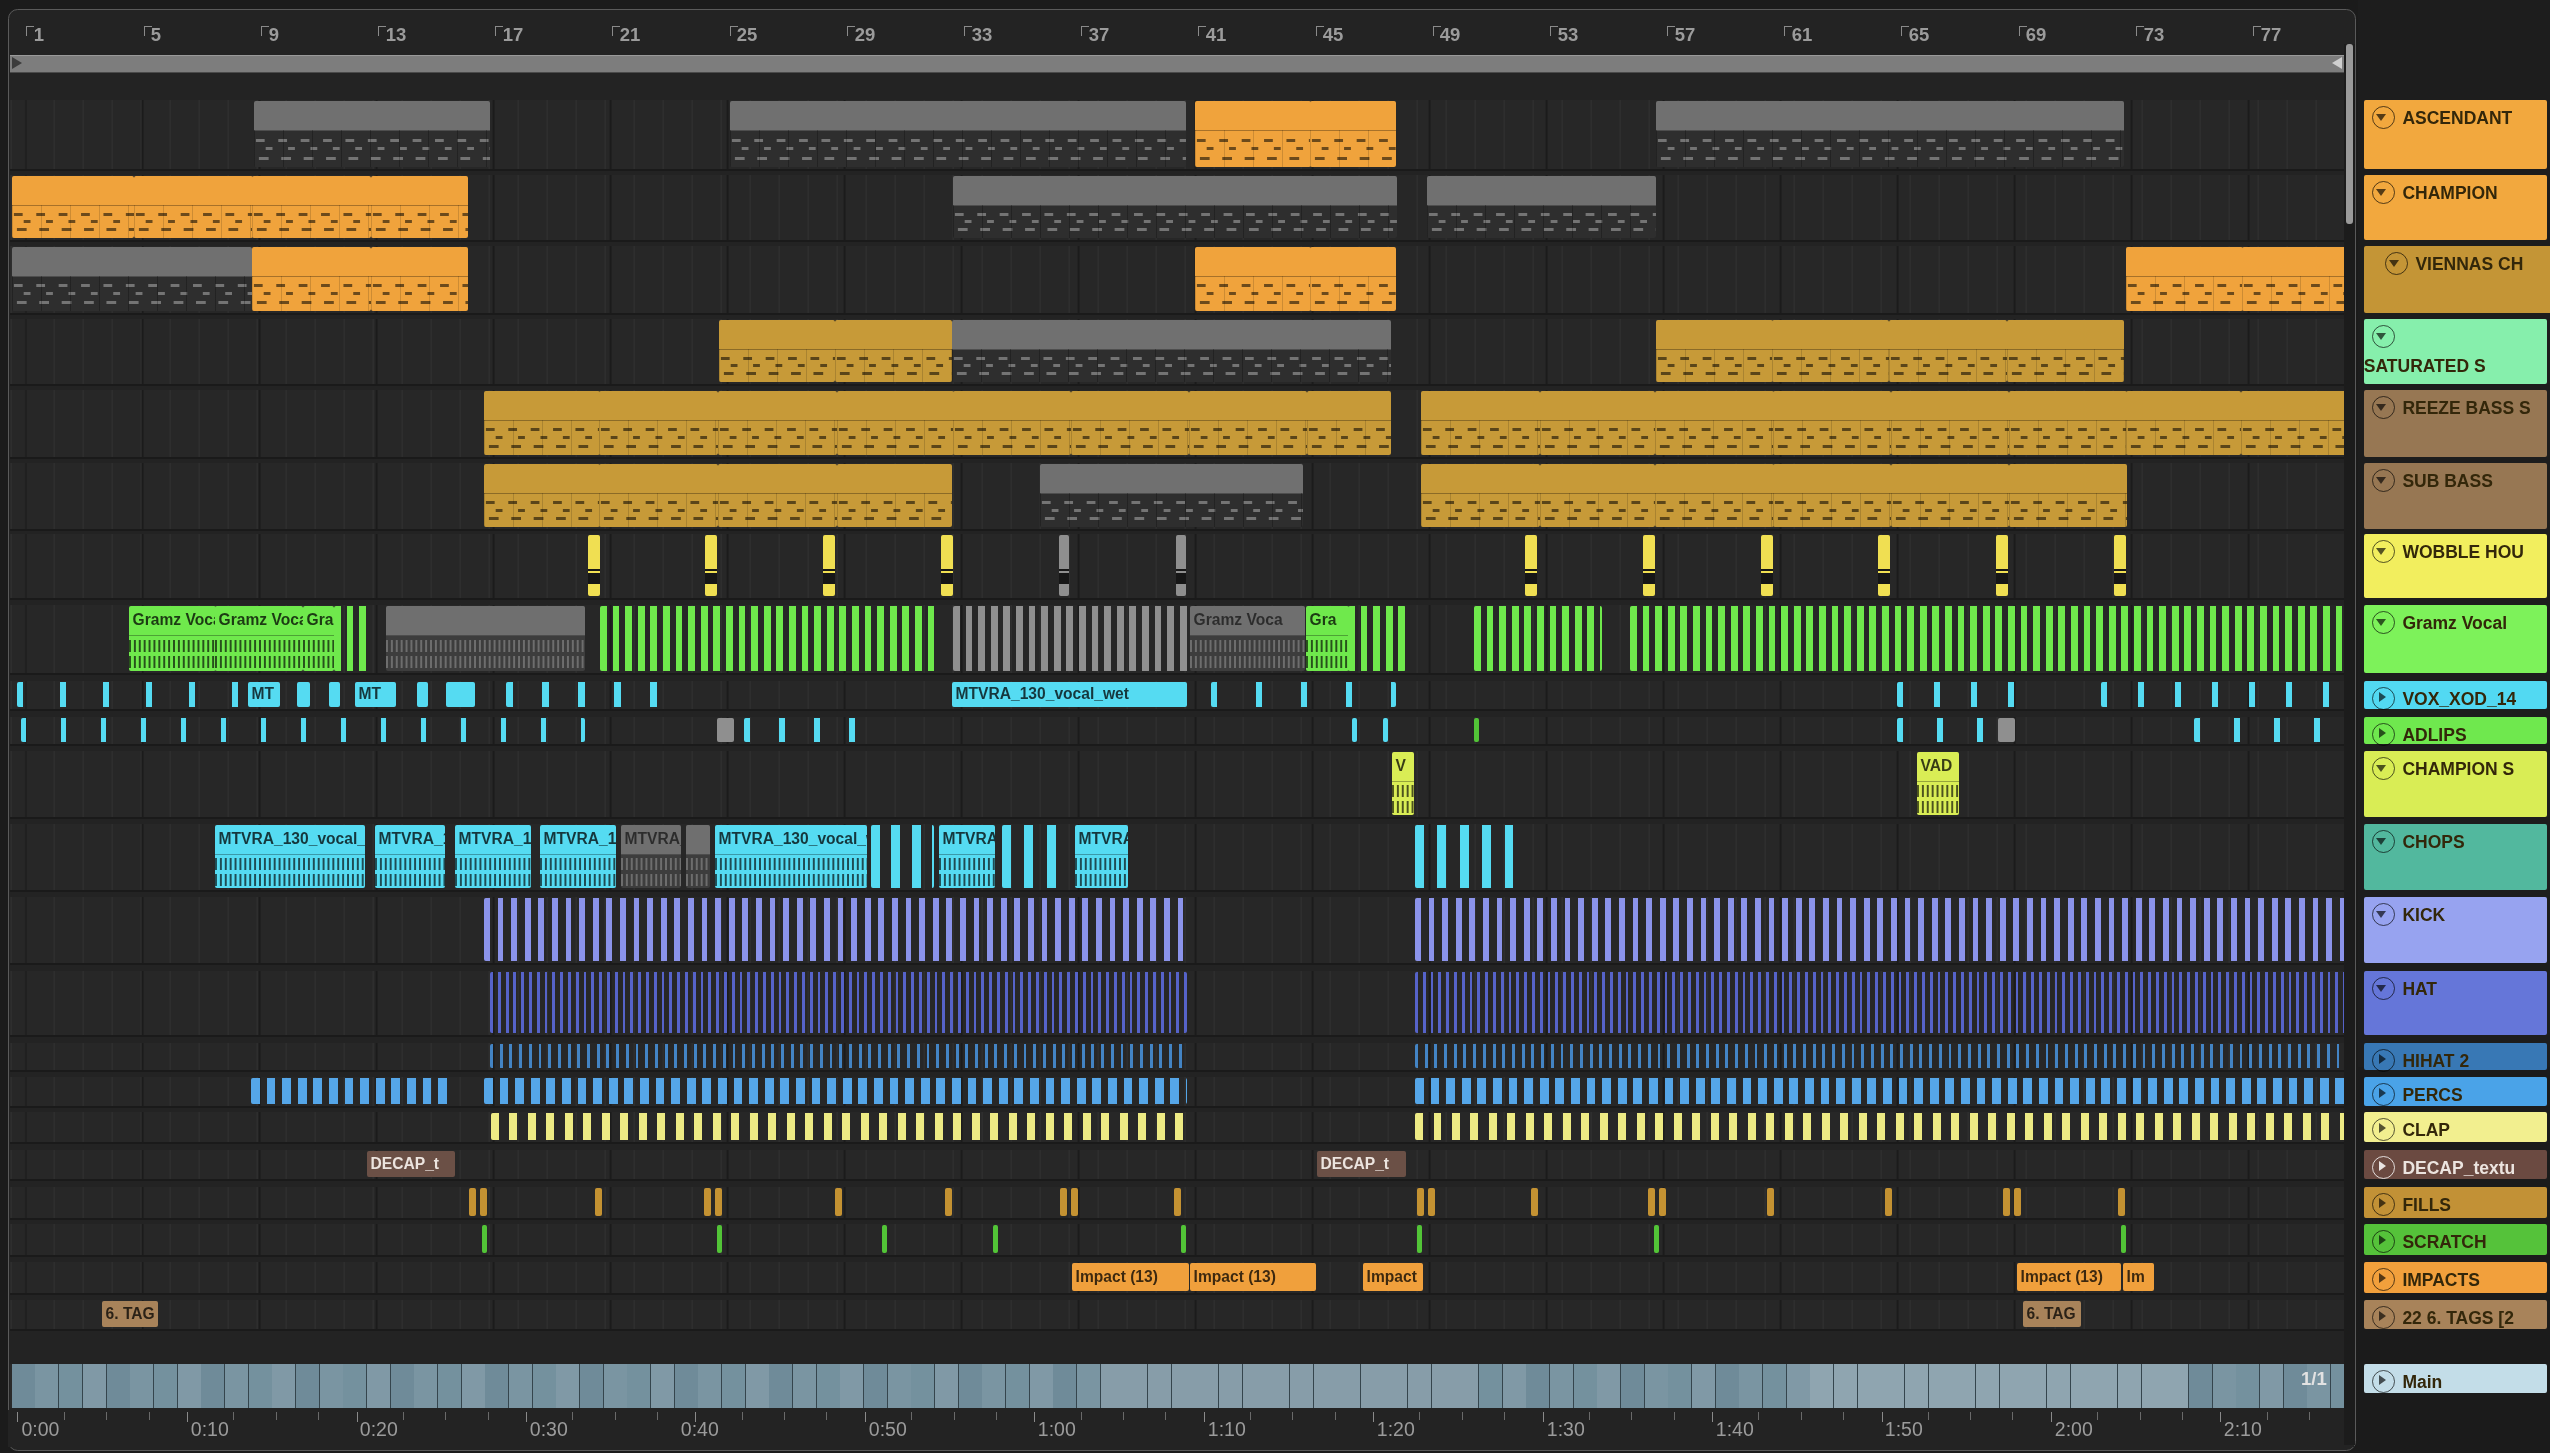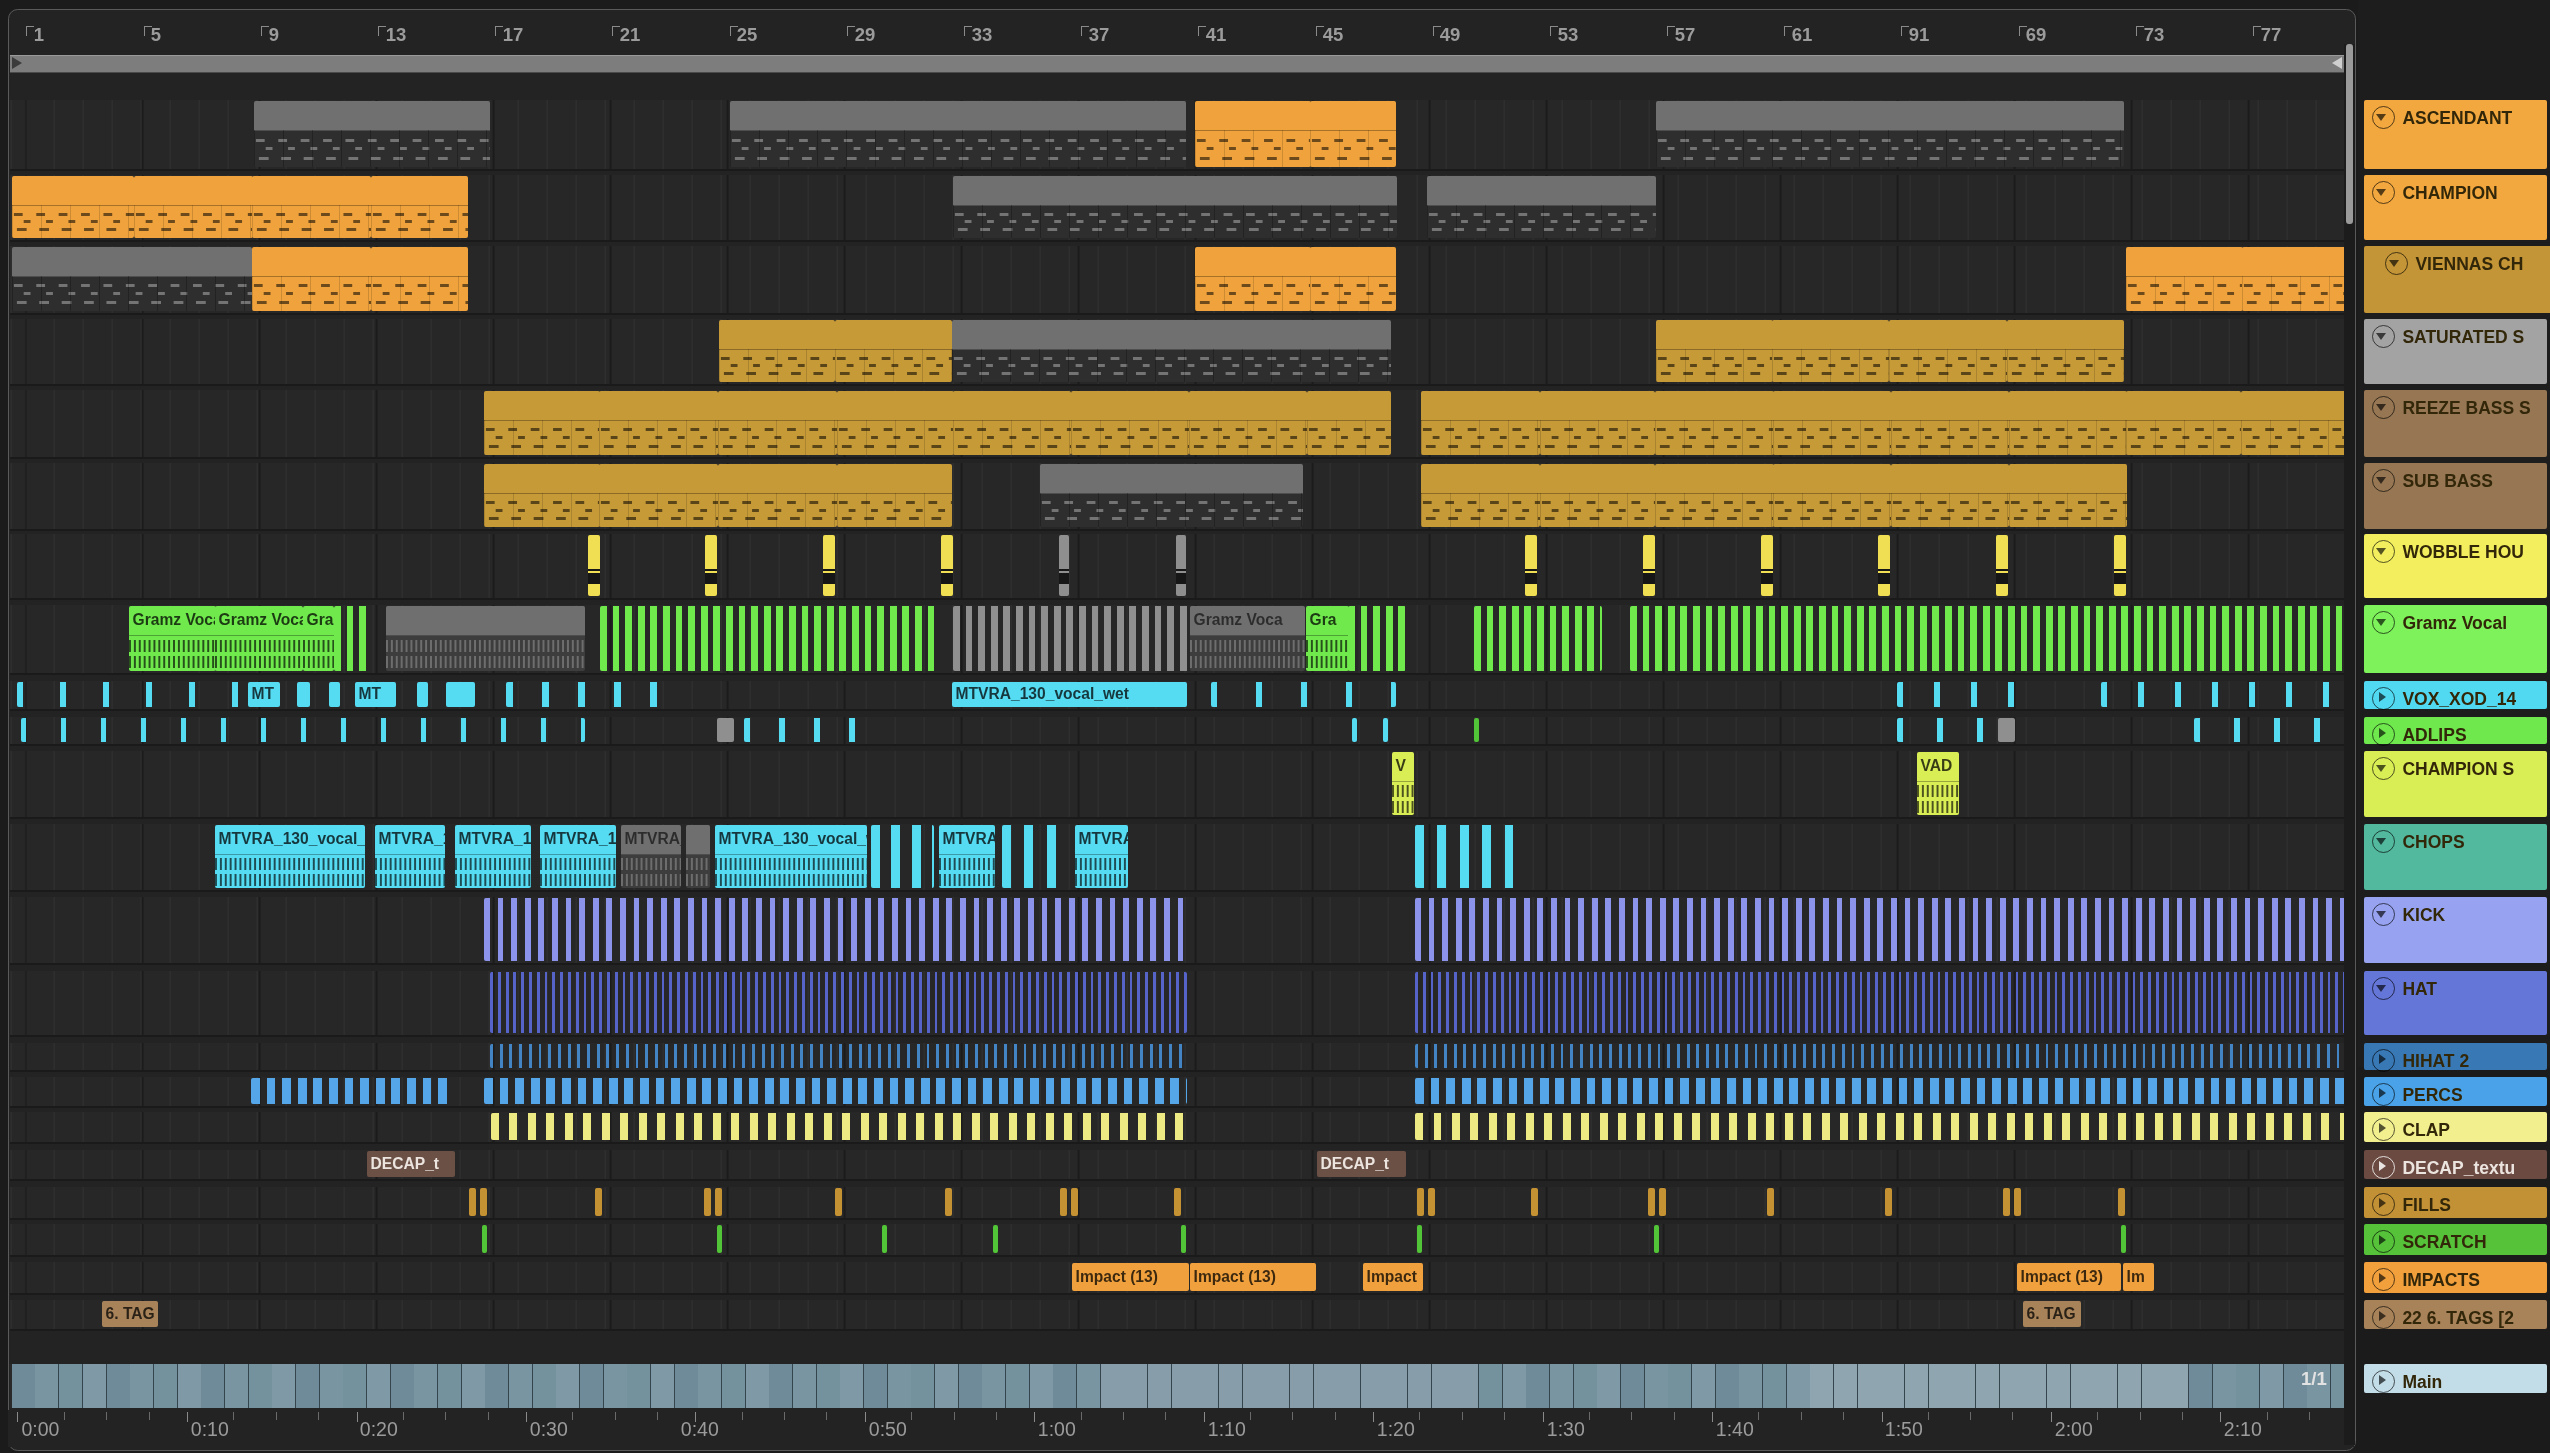--- a/index.html
+++ b/index.html
@@ -121,21 +121,21 @@
       <div class="bar-num" style="left: 1315px;">45</div>
       <div class="bar-tick" style="left: 1425px;"></div>
       <div class="bar-num" style="left: 1432px;">49</div>
       <div class="bar-tick" style="left: 1542px;"></div>
       <div class="bar-num" style="left: 1550px;">53</div>
       <div class="bar-tick" style="left: 1659px;"></div>
       <div class="bar-num" style="left: 1667px;">57</div>
       <div class="bar-tick" style="left: 1776px;"></div>
       <div class="bar-num" style="left: 1784px;">61</div>
       <div class="bar-tick" style="left: 1893px;"></div>
-      <div class="bar-num" style="left: 1901px;">91</div>
+      <div class="bar-num" style="left: 1901px;">65</div>
       <div class="bar-tick" style="left: 2011px;"></div>
       <div class="bar-num" style="left: 2018px;">69</div>
       <div class="bar-tick" style="left: 2128px;"></div>
       <div class="bar-num" style="left: 2136px;">73</div>
       <div class="bar-tick" style="left: 2245px;"></div>
       <div class="bar-num" style="left: 2253px;">77</div>
     </div>
   <div id="scrub">
     <div id="scrub-left" class="scrub-arrow"></div>
     <div id="scrub-right" class="scrub-arrow"></div>
@@ -741,21 +741,21 @@
             <div class="tri-down"></div>
           </div>
           <div class="nm">CHAMPION</div>
         </div>
         <div class="hdr" style="top: 246px; height: 67px; background: rgb(196, 149, 54); padding-left: 13px;">
           <div class="circ arrow">
             <div class="tri-down"></div>
           </div>
           <div class="nm">VIENNAS CH</div>
         </div>
-        <div class="hdr" style="top: 319px; height: 65px; background: #a3a3a3;">
+        <div class="hdr" style="top: 319px; height: 65px; background: #86efac; flex-direction: column;">
           <div class="circ arrow">
             <div class="tri-down"></div>
           </div>
           <div class="nm">SATURATED S</div>
         </div>
         <div class="hdr" style="top: 390px; height: 67px; background: rgb(151, 119, 83);">
           <div class="circ arrow">
             <div class="tri-down"></div>
           </div>
           <div class="nm">REEZE BASS S</div>

